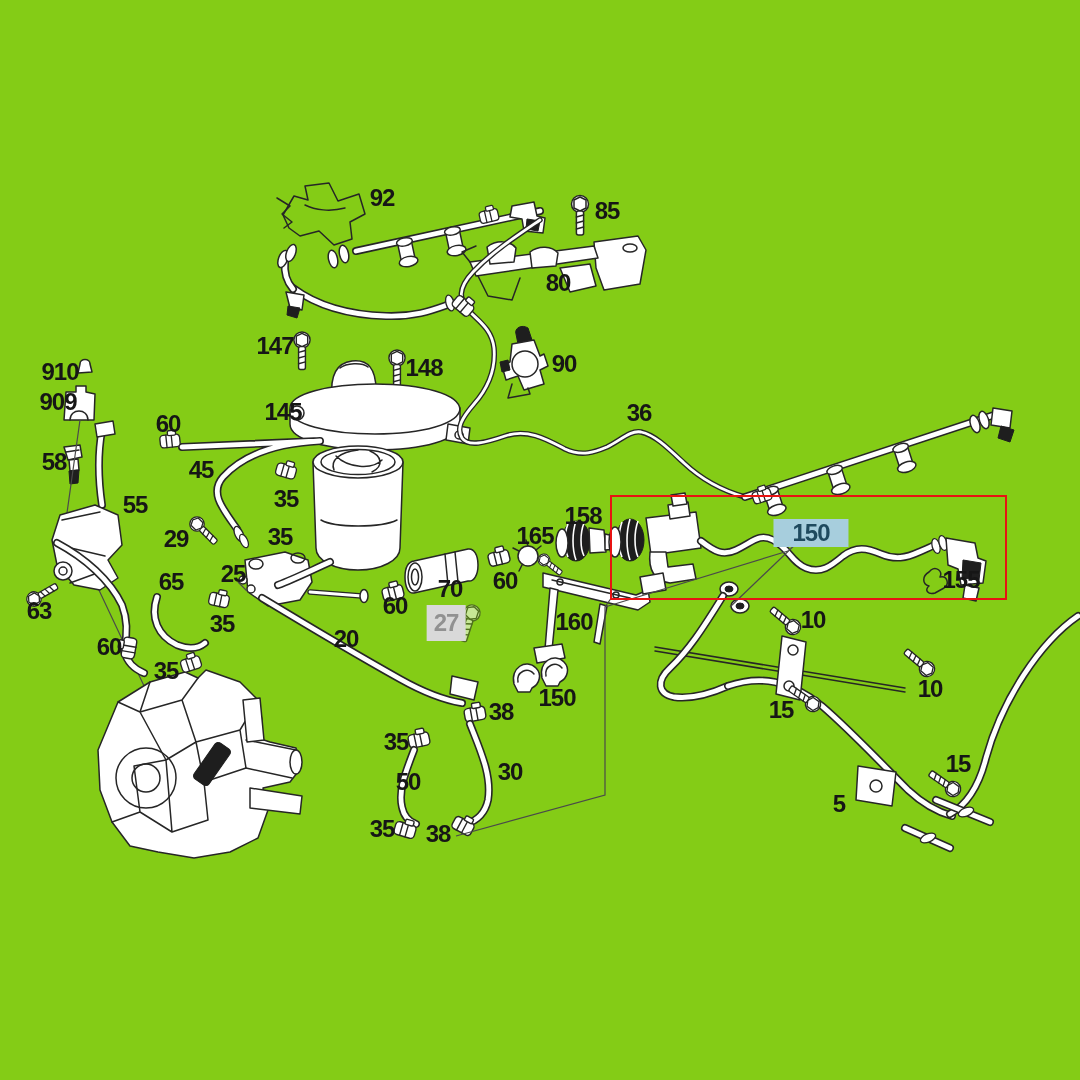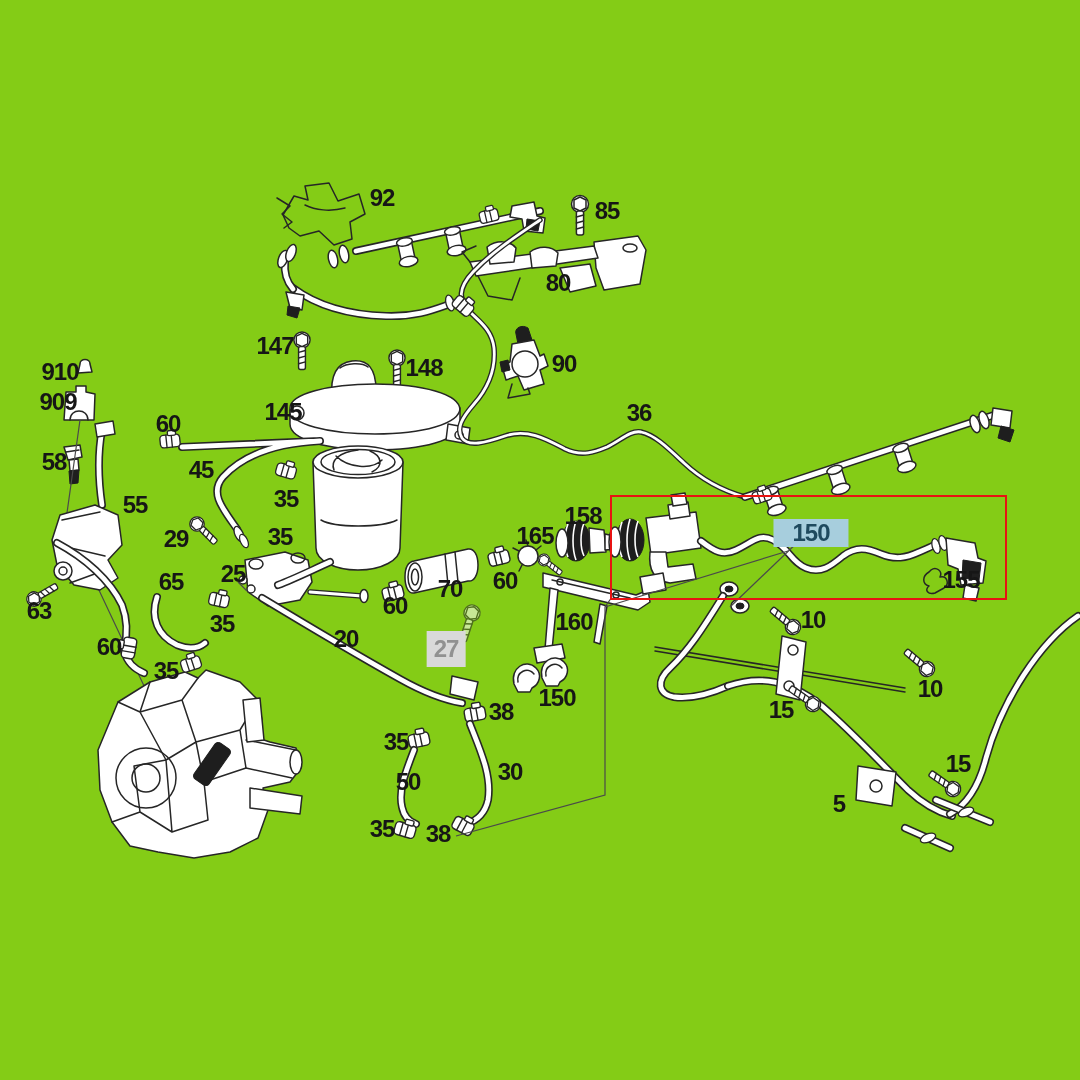--- a/index.html
+++ b/index.html
@@ -14,21 +14,21 @@
   .tube-i{fill:none;stroke:#fff;stroke-width:4.8;stroke-linecap:round;stroke-linejoin:round;}
   .ttube-o{fill:none;stroke:#262626;stroke-width:5.5;stroke-linecap:round;}
   .ttube-i{fill:none;stroke:#fff;stroke-width:2.8;stroke-linecap:round;}
   .ld{fill:none;stroke:#4a4a4a;stroke-width:1.2;}
   .gray .ln,.gray{stroke:#9a9a9a;}
   
   .part-label{position:absolute;transform:translate(-50%,-50%);font-size:24px;font-weight:600;
       letter-spacing:-1px;color:#161616;white-space:nowrap;line-height:1;padding:2px 3px;
       cursor:pointer;}
   .part-label.selected{background:#a7cedd;color:#1f4a5e;padding:2px 19px;}
-  .part-label.dimmed{background:#d9d9d9;color:#919191;padding:6px 7px;margin-top:26px;}
+  .part-label.dimmed{background:#d9d9d9;color:#919191;padding:6px 7px;}
   
   .selection-box{position:absolute;border:2.5px solid #e81313;background:transparent;}
 </style>
 </head>
 <body>
 
 <div class="stage">
 
 <svg width="1080" height="1080" viewBox="0 0 1080 1080">
   <defs>

